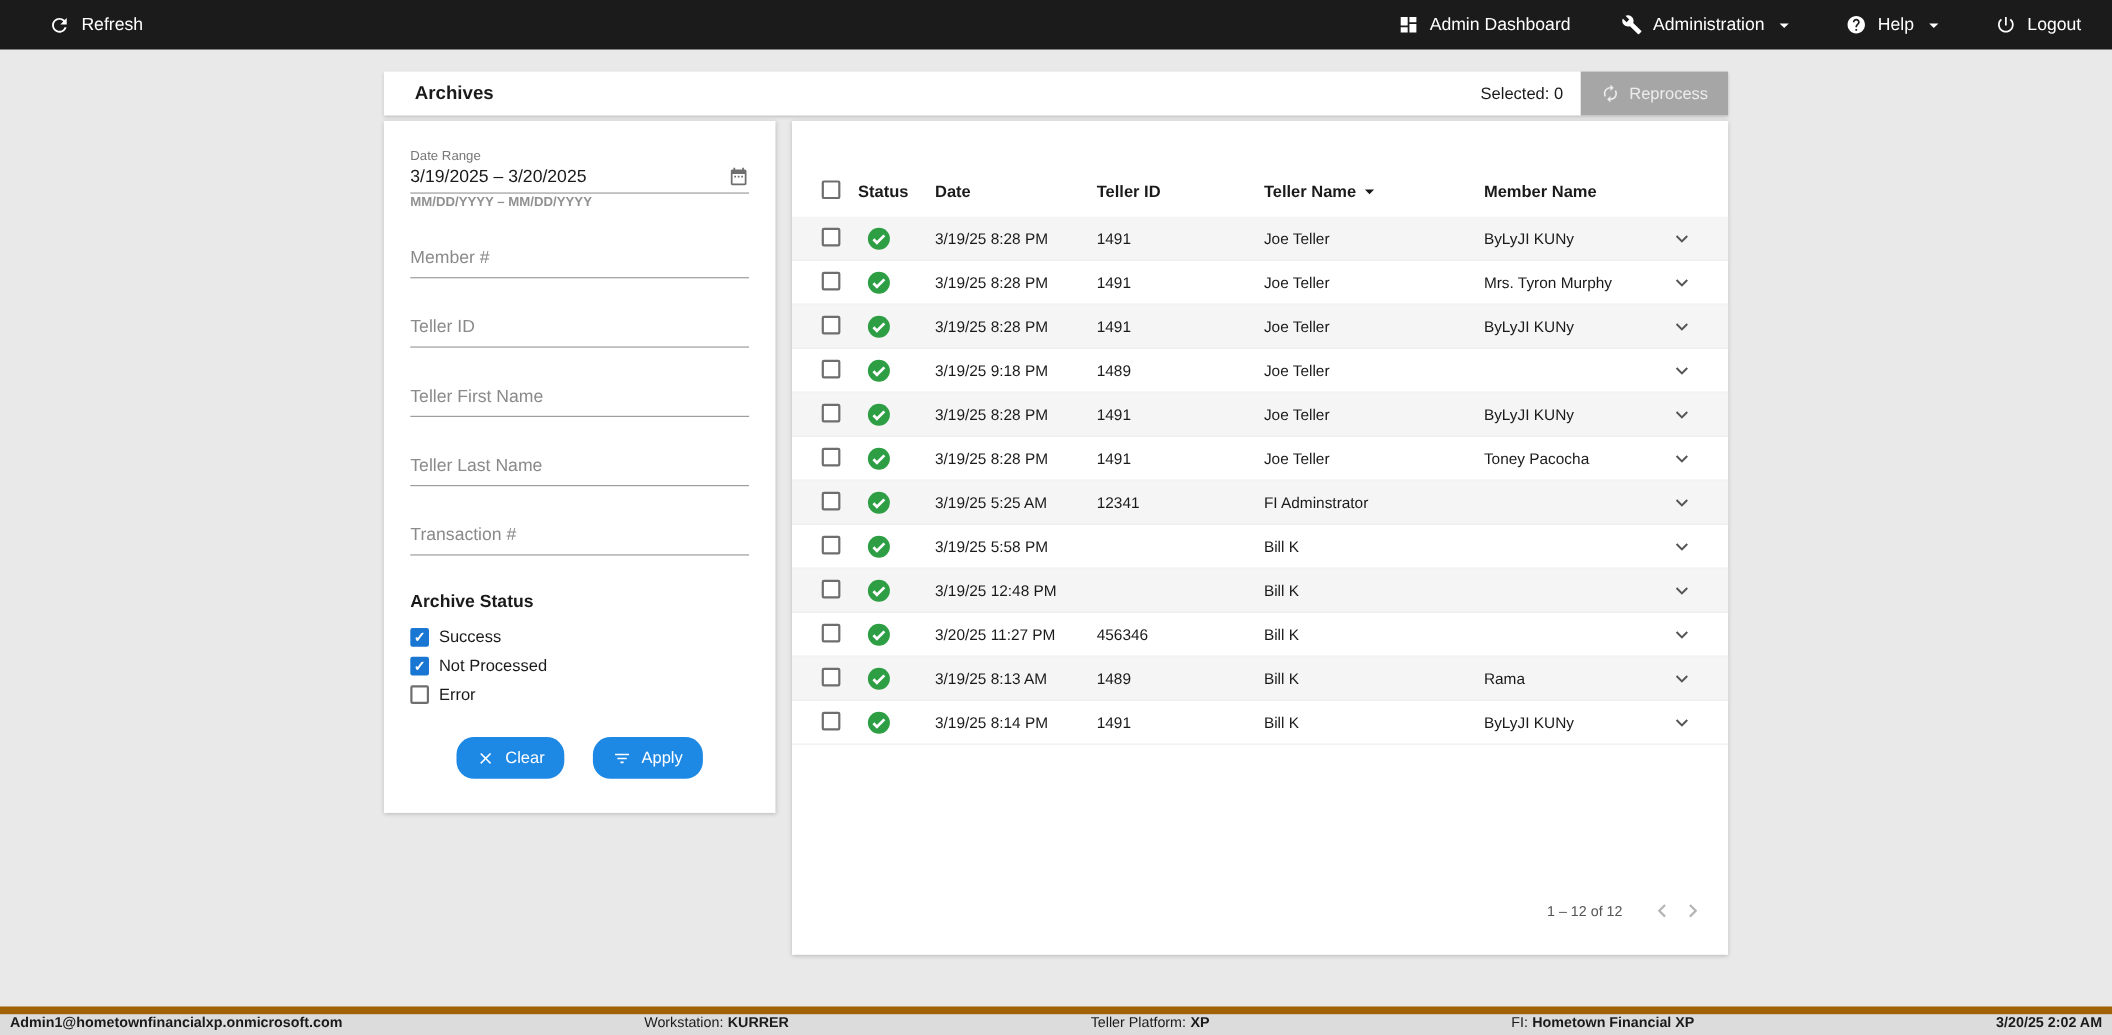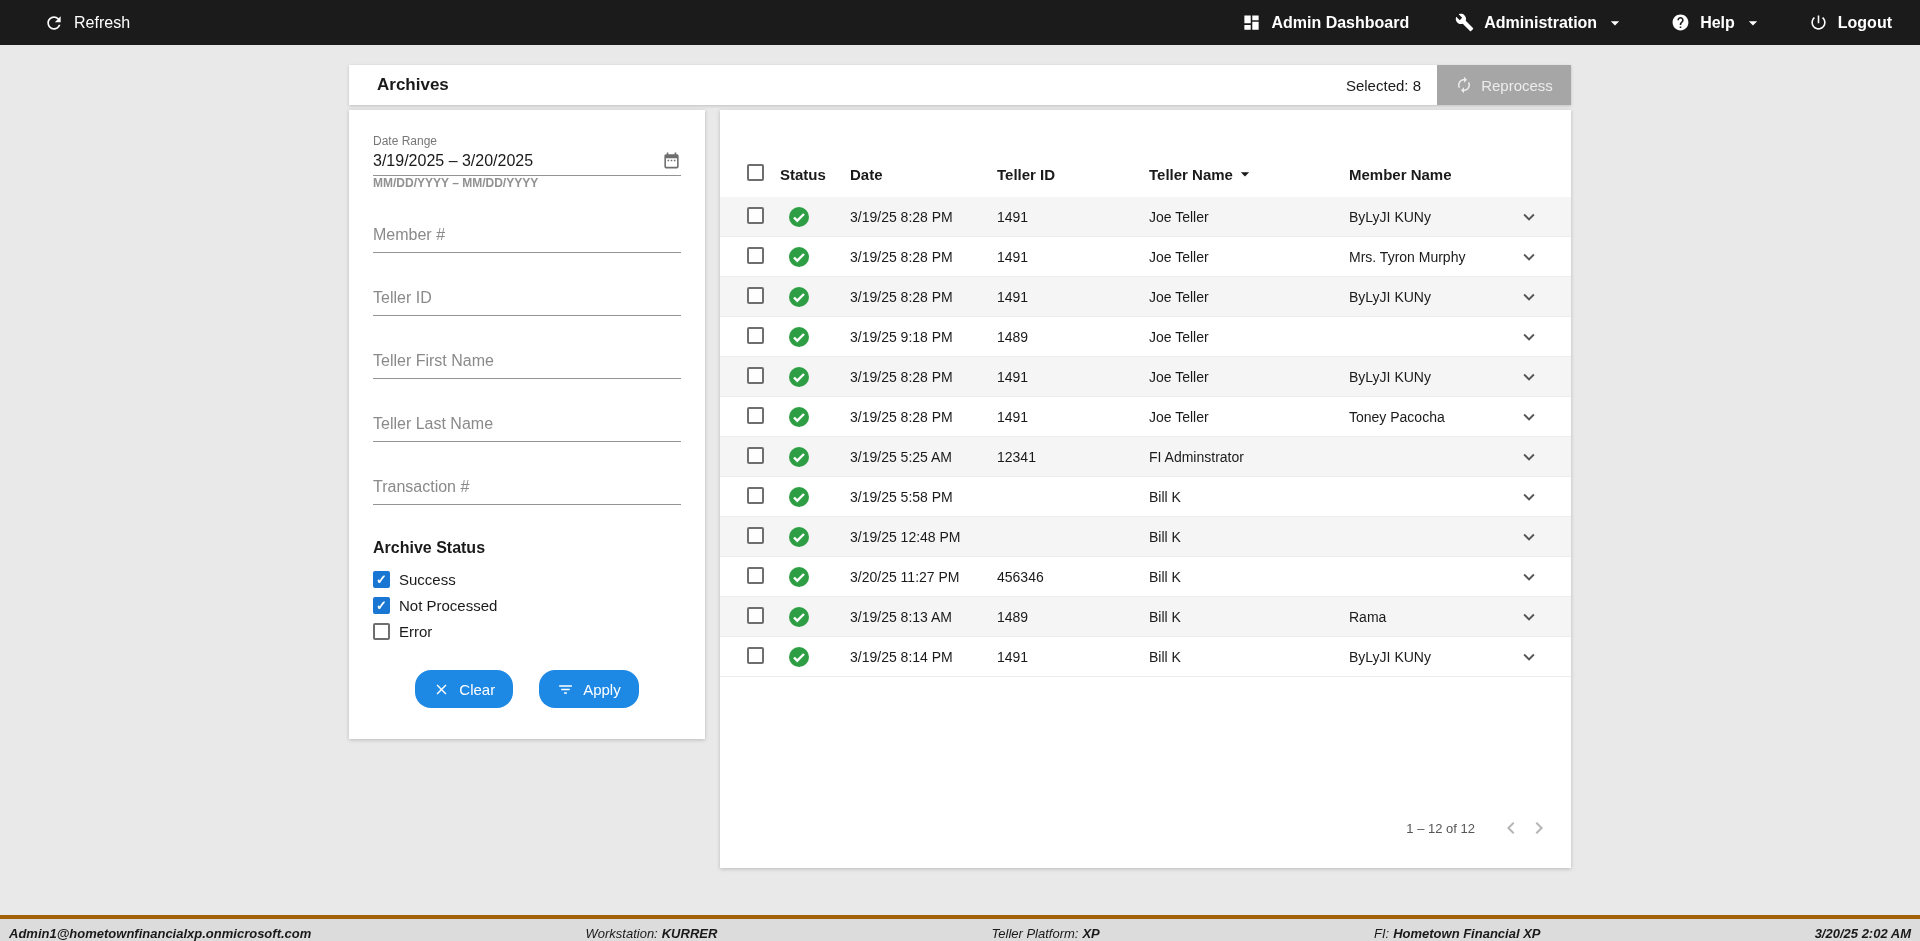--- a/index.html
+++ b/index.html
@@ -22,21 +22,21 @@
     display: flex;
     align-items: center;
     justify-content: space-between;
     padding: 0 28px 0 44px;
   }
   .topbar-left, .topbar-right { display: flex; align-items: center; }
   .topbar-item {
     display: flex; align-items: center; gap: 10px;
     font-size: 16px; cursor: pointer; white-space: nowrap;
   }
-  .topbar-right .topbar-item { margin-left: 46px; font-weight: bold; }
+  .topbar-right .topbar-item { margin-left: 46px; }
   .caret { margin-left: -2px; }
 
   
   .main { flex: 1 1 auto; overflow: hidden; }
   .container { width: 1222px; margin: 20px auto 0; }
 
   .page-header {
     background: #fff; height: 40px;
     display: flex; align-items: center;
     box-shadow: 0 1px 3px rgba(0,0,0,.18);
@@ -132,23 +132,23 @@
     display: flex; align-items: center; justify-content: flex-end;
     padding: 0 18px 16px 0; height: 64px;
   }
   .range { font-size: 13px; color: #555; margin-right: 22px; }
   .page-btn { background: none; border: none; padding: 2px; color: #b5b5b5; cursor: default; }
 
   
   .statusbar {
     flex: 0 0 26px;
     background: var(--statusbar_bg, #dcdcdc);
-    border-top: 4px solid #a16207;
-    display: flex; align-items: flex-end; justify-content: space-between;
-    font-size: 13px; padding: 0 9px; font-style: italic;
+    border-top: 7px solid #a16207;
+    display: flex; align-items: flex-start; justify-content: space-between;
+    font-size: 13px; padding: 0 9px;
   }
   .status-item { white-space: nowrap; display: inline-flex; gap: 4px; }
   .bold { font-weight: bold; }
 </style>
 </head>
 <body>
 
 <header class="topbar">
   <div class="topbar-left">
     <div class="topbar-item">
@@ -190,21 +190,21 @@
       <span>Logout</span>
     </div>
   </nav>
 </header>
 
 <main class="main">
   <div class="container">
 
     <div class="page-header">
       <h1 class="page-title">Archives</h1>
-      <span class="selected-label">Selected: 8</span>
+      <span class="selected-label">Selected: 0</span>
       <button class="reprocess-btn" disabled="">
         <svg width="18" height="18" viewBox="0 0 24 24" fill="currentColor">
             <path d="M12 6v3l4-4-4-4v3c-4.42 0-8 3.58-8 8 0 1.57.46 3.03 1.24 4.26L6.7 14.8c-.45-.83-.7-1.79-.7-2.8 0-3.31 2.69-6 6-6zm6.76 1.74L17.3 9.2c.44.84.7 1.79.7 2.8 0 3.31-2.69 6-6 6v-3l-4 4 4 4v-3c4.42 0 8-3.58 8-8 0-1.57-.46-3.03-1.24-4.26z"></path>
           </svg>
         <span>Reprocess</span>
       </button>
     </div>
 
     <div class="content-row">
 

